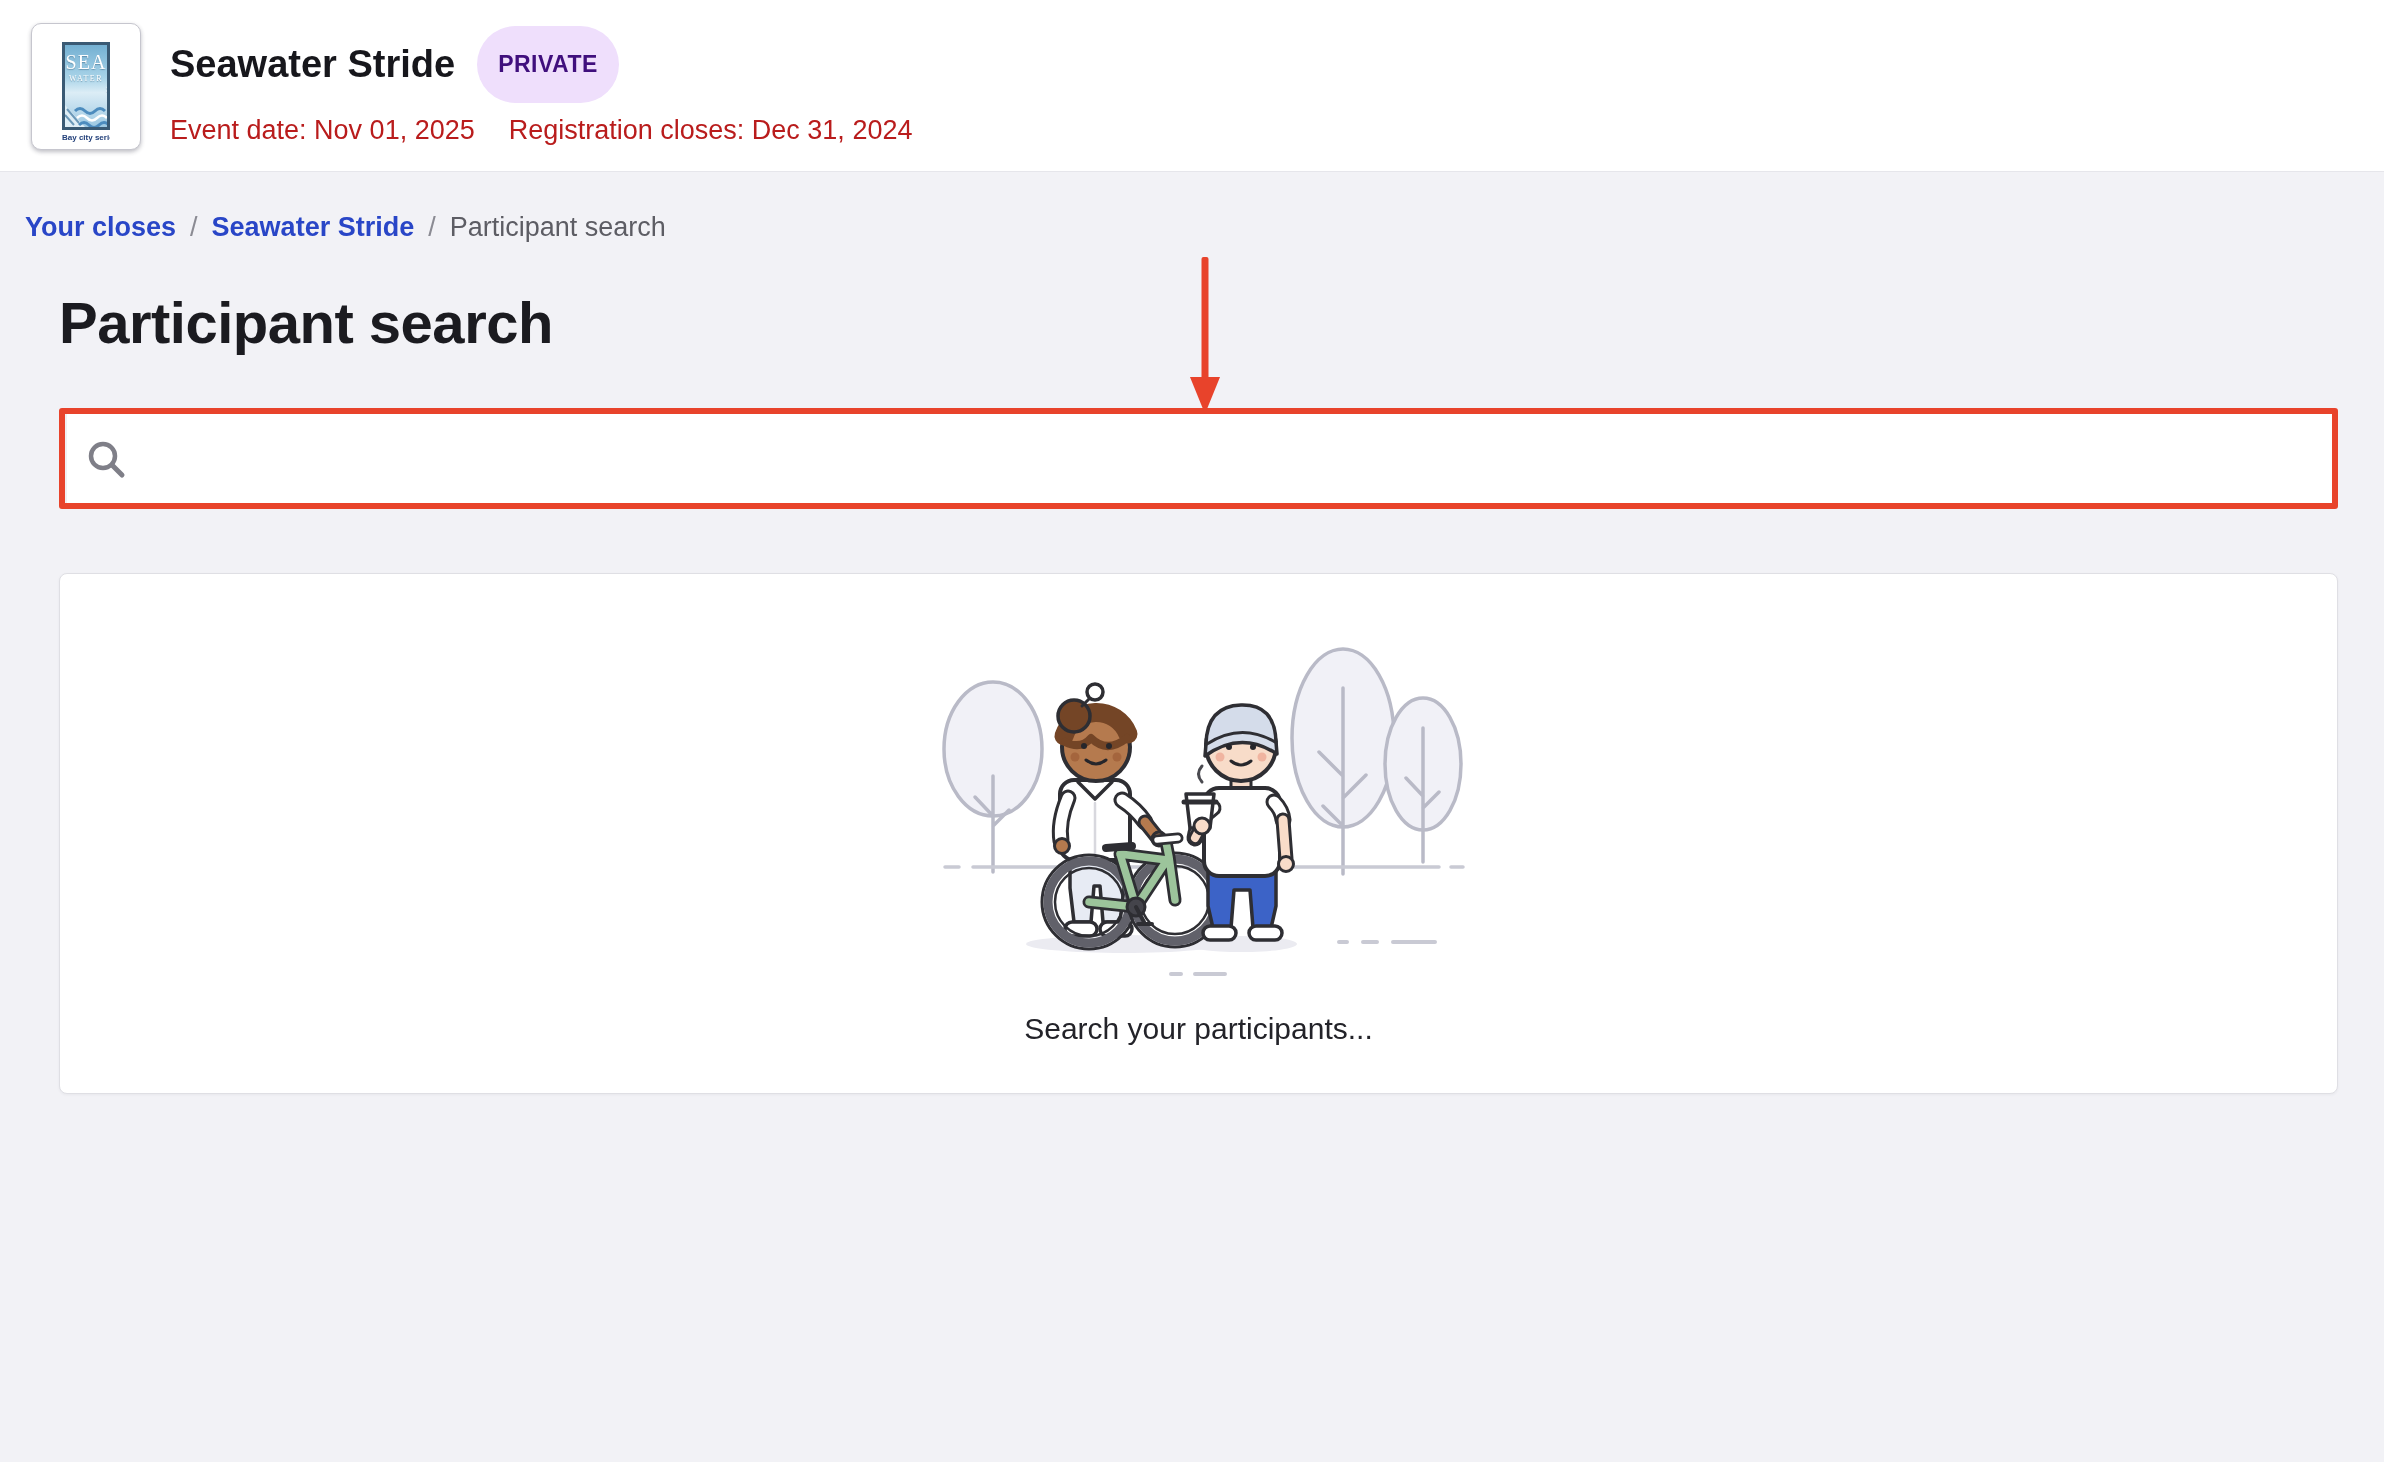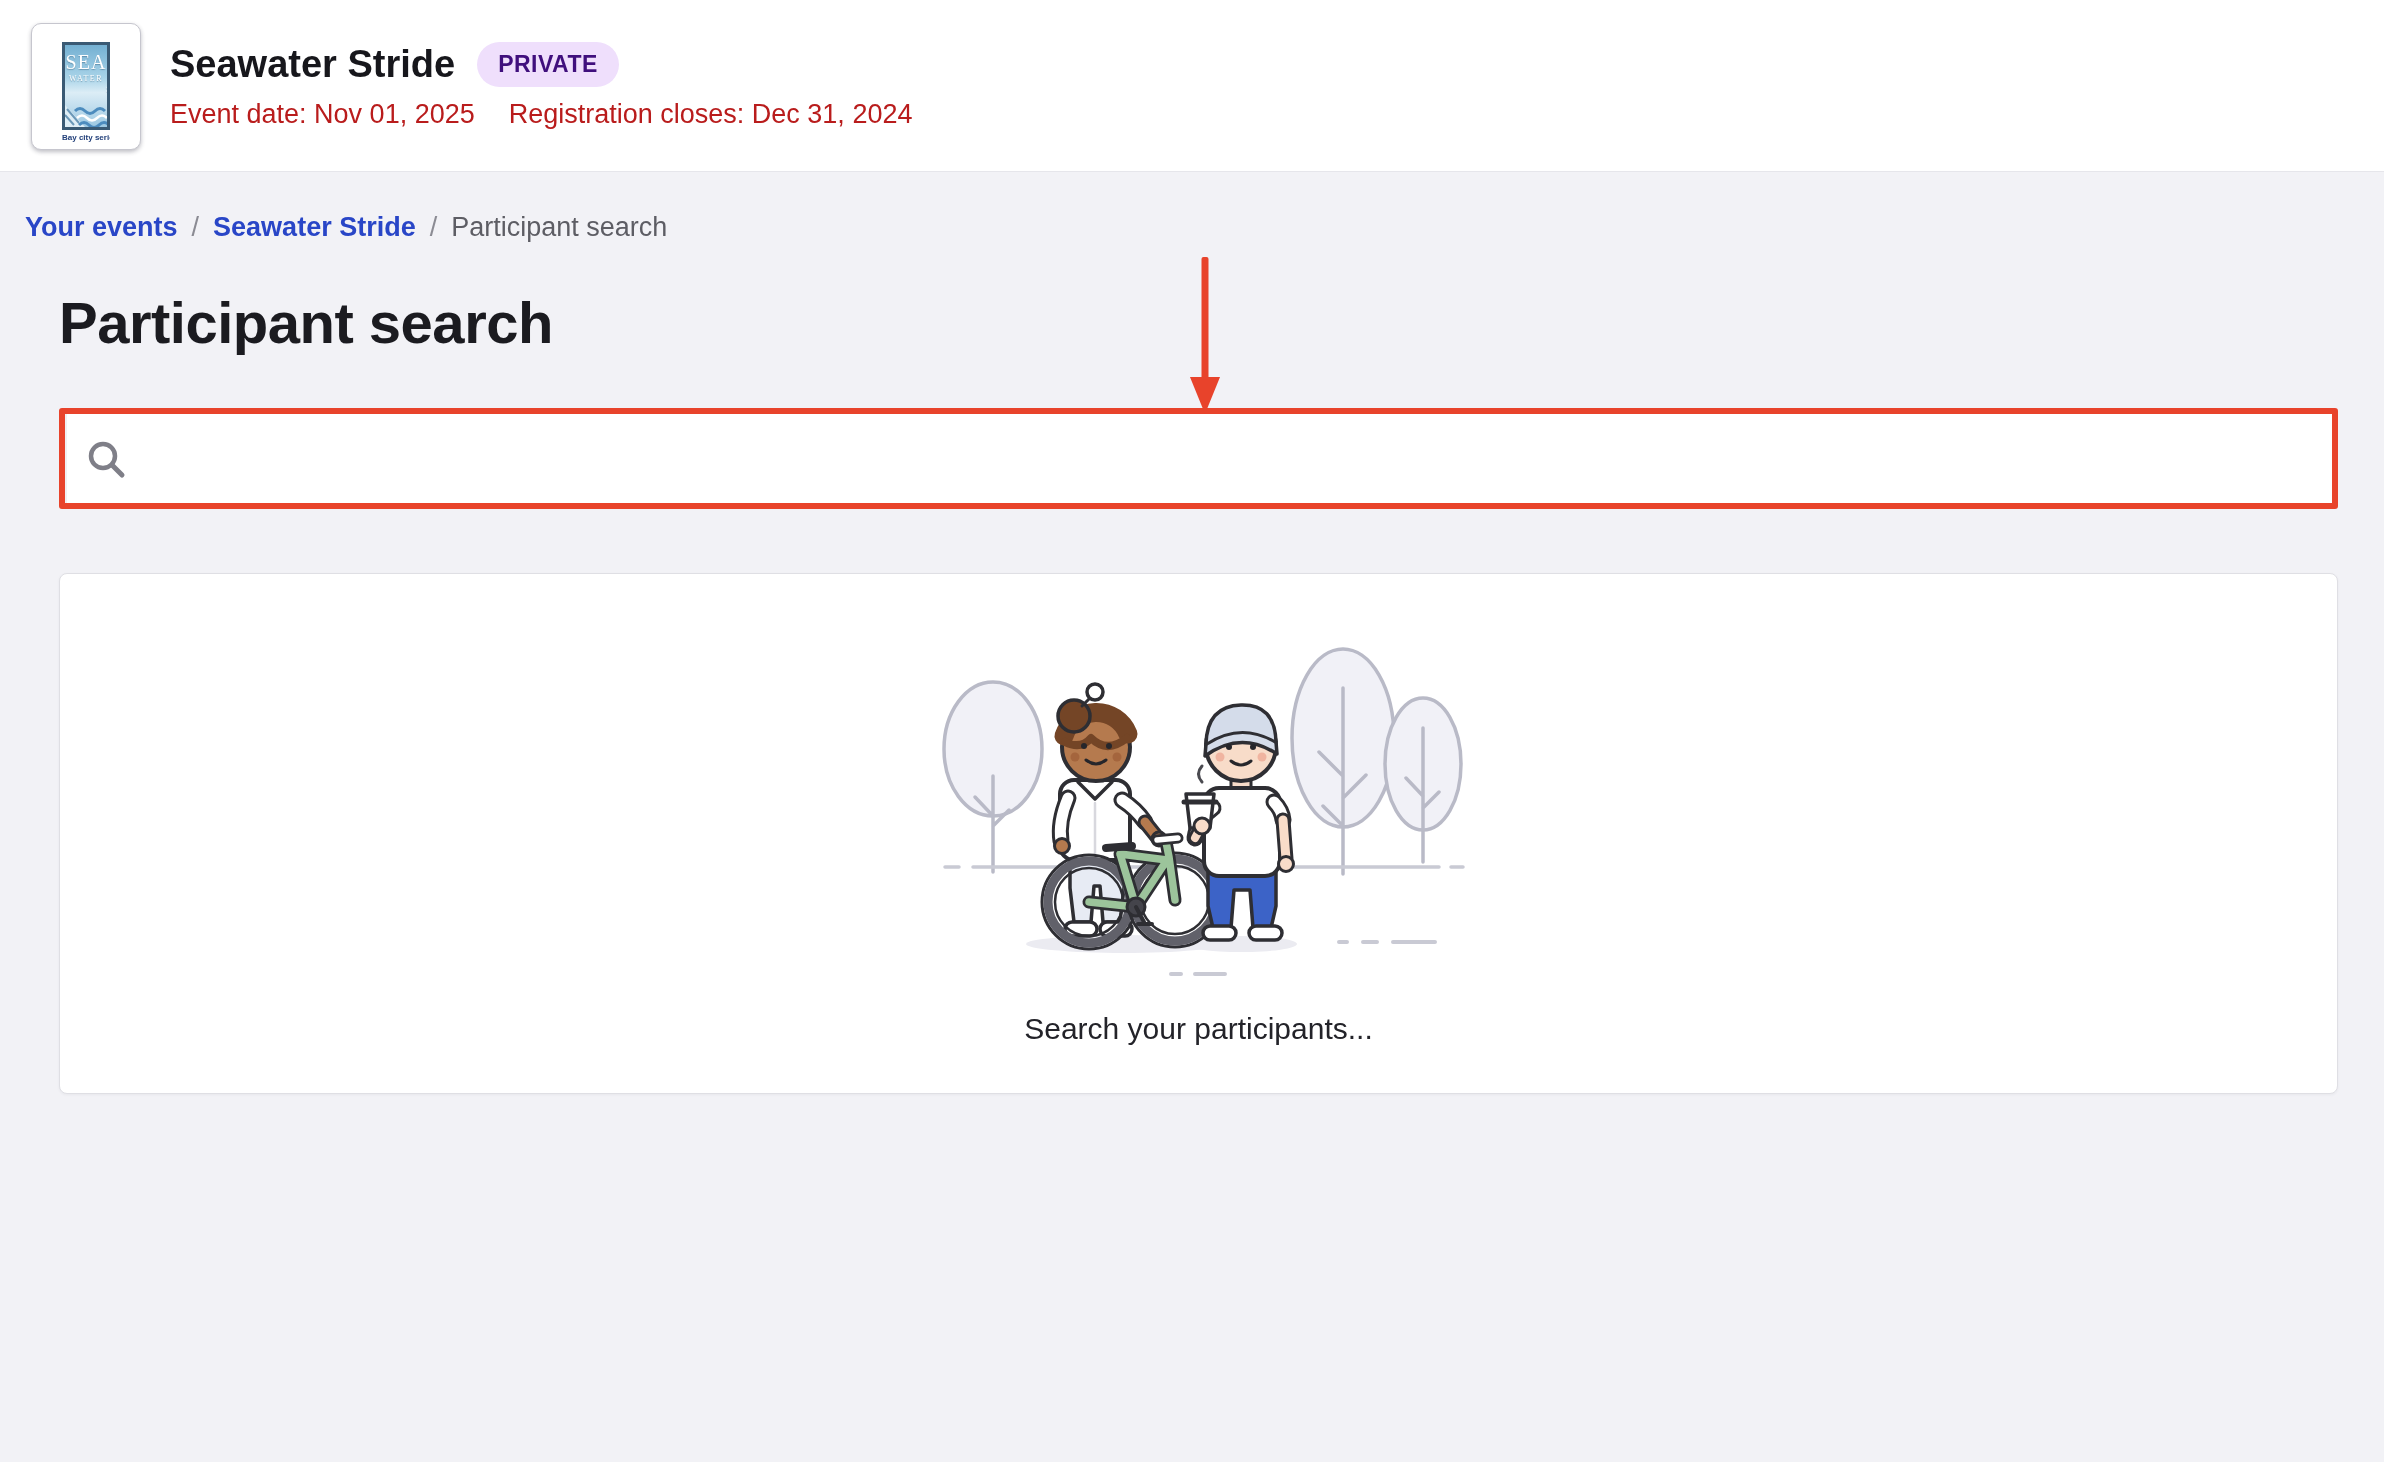--- a/index.html
+++ b/index.html
@@ -43,21 +43,21 @@
   .poster-caption{
     font-size:8px;color:#23407a;margin-top:3px;
     width:48px;text-align:right;font-weight:700;
     white-space:nowrap;overflow:hidden;
   }
   .title-row{display:flex;align-items:center;gap:22px;margin-bottom:12px;}
   .event-title{font-size:38px;font-weight:700;color:#17171c;}
   .badge{
     font-size:23px;font-weight:700;letter-spacing:.5px;
     color:#400f7d;background:#efdffc;
-    padding:9px 21px;border-radius:999px;
+    padding:25px 21px;border-radius:999px;
   }
   .meta-row{display:flex;gap:34px;font-size:27px;color:#b91c1c;}
   
   .breadcrumb{margin:40px 0 0 25px;font-size:27px;display:flex;align-items:baseline;}
   .breadcrumb a{color:#2946c7;font-weight:700;text-decoration:none;cursor:pointer;}
   .breadcrumb .sep{color:#8b8b93;margin:0 14px;}
   .breadcrumb .current{color:#5d5d64;}
   
   .page-title{
     margin:46px 0 0 59px;font-size:58px;font-weight:700;
@@ -119,21 +119,21 @@
       <span class="badge">PRIVATE</span>
     </div>
     <div class="meta-row">
       <span>Event date: Nov 01, 2025</span>
       <span>Registration closes: Dec 31, 2024</span>
     </div>
   </div>
 </header>
 
 <nav class="breadcrumb">
-  <a>Your events</a>
+  <a>Your closes</a>
   <span class="sep">/</span>
   <a>Seawater Stride</a>
   <span class="sep">/</span>
   <span class="current">Participant search</span>
 </nav>
 
 <h1 class="page-title">Participant search</h1>
 
 <svg class="annotation-arrow" width="32" height="158" viewBox="0 0 32 158">
   <rect x="12.5" y="0" width="7" height="124" rx="2" fill="#e8432b"></rect>

